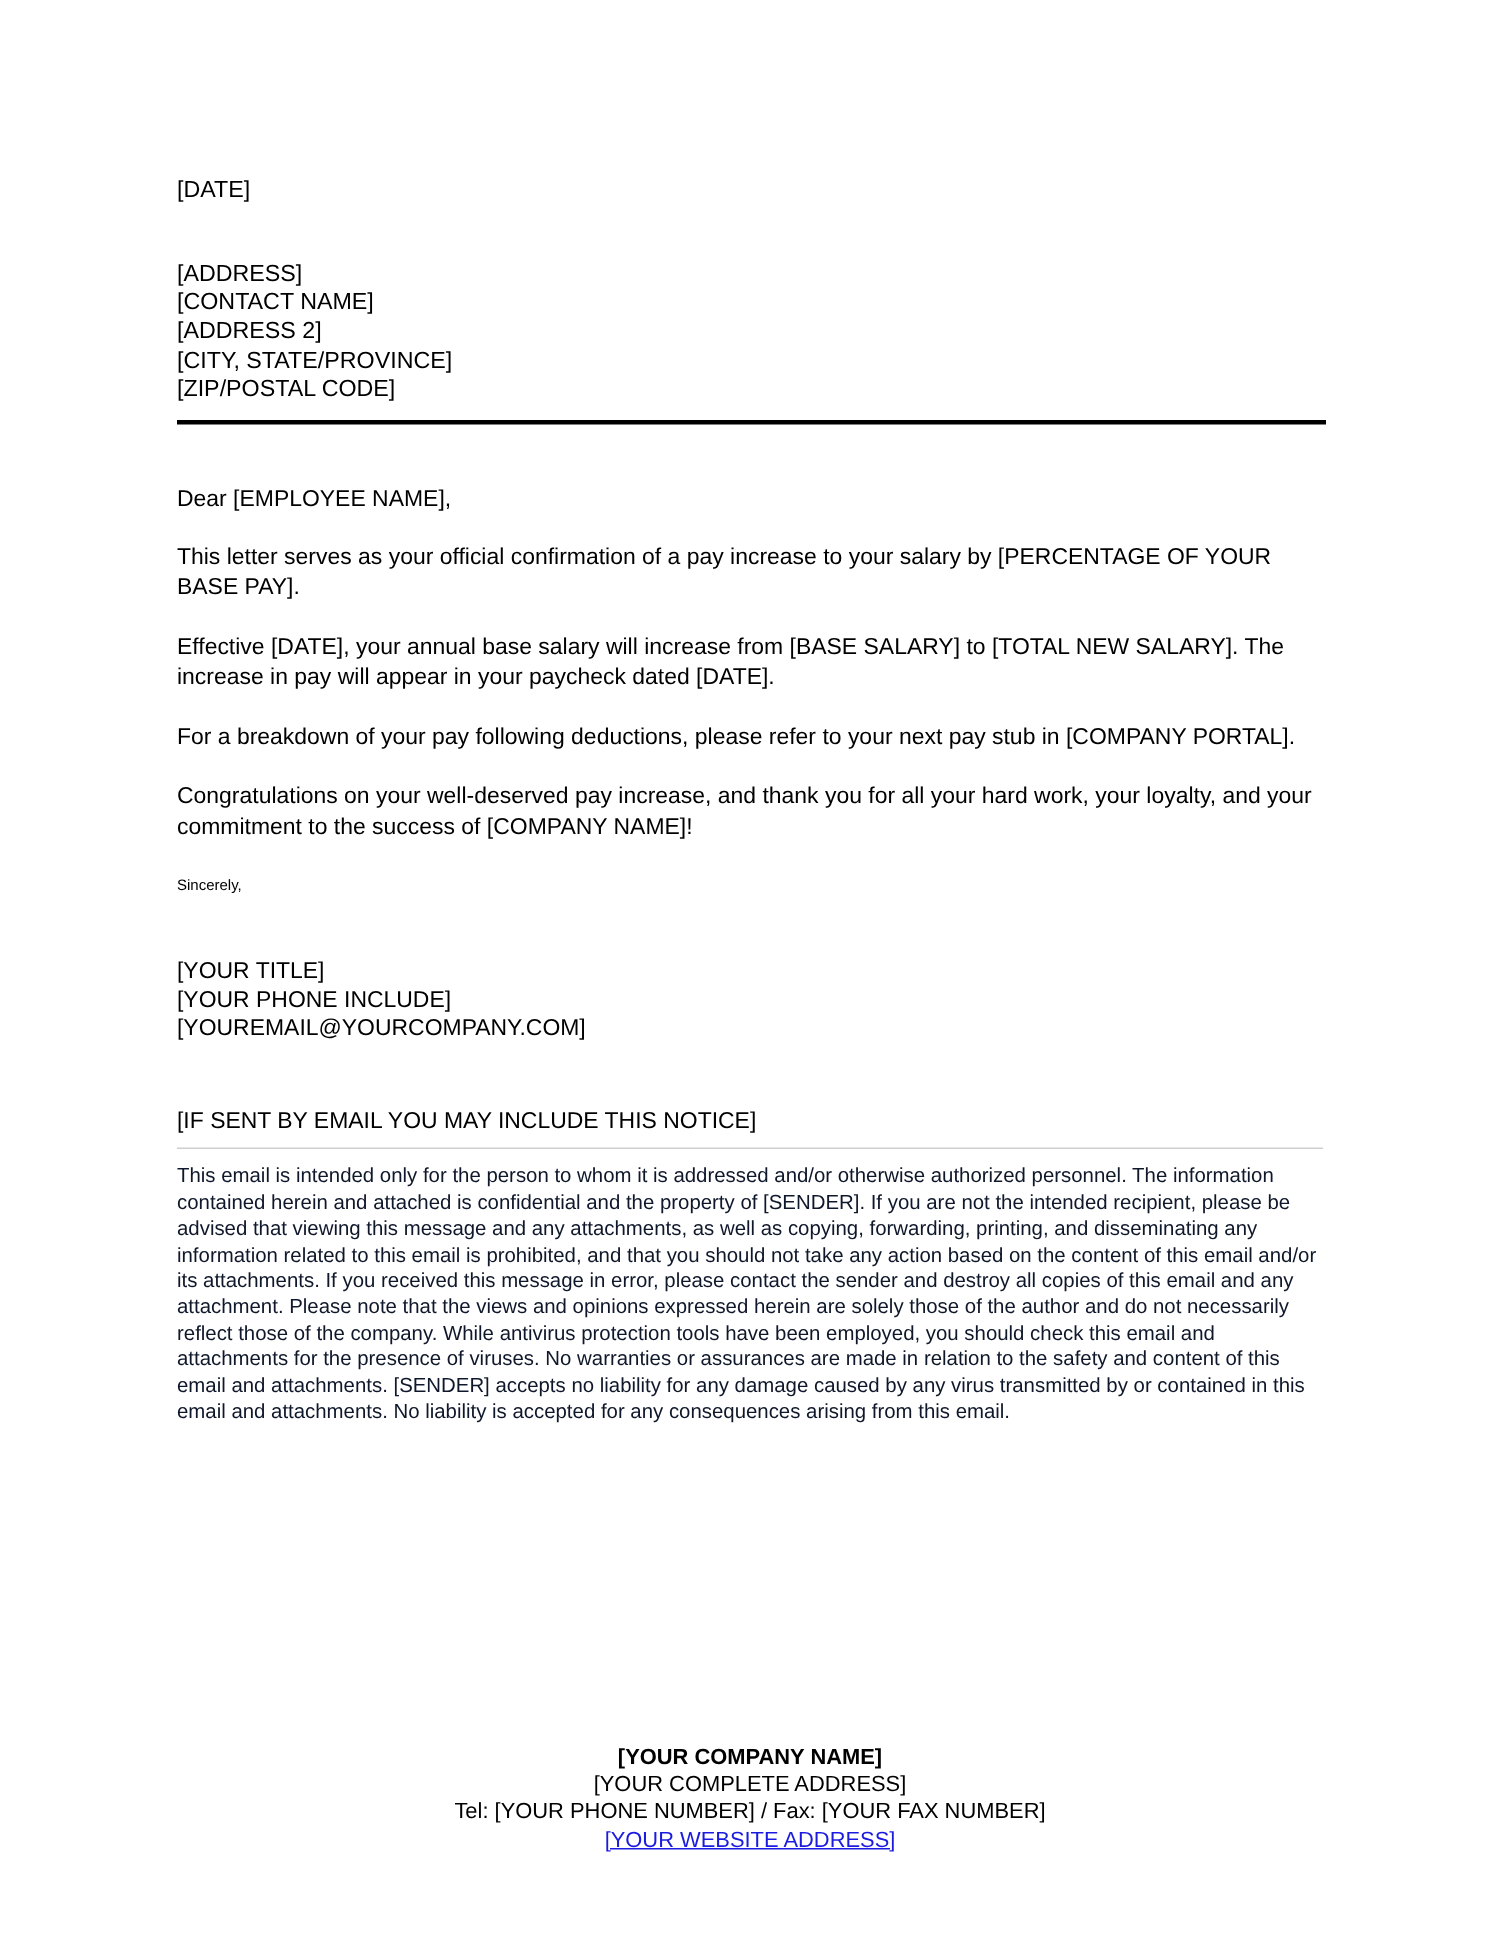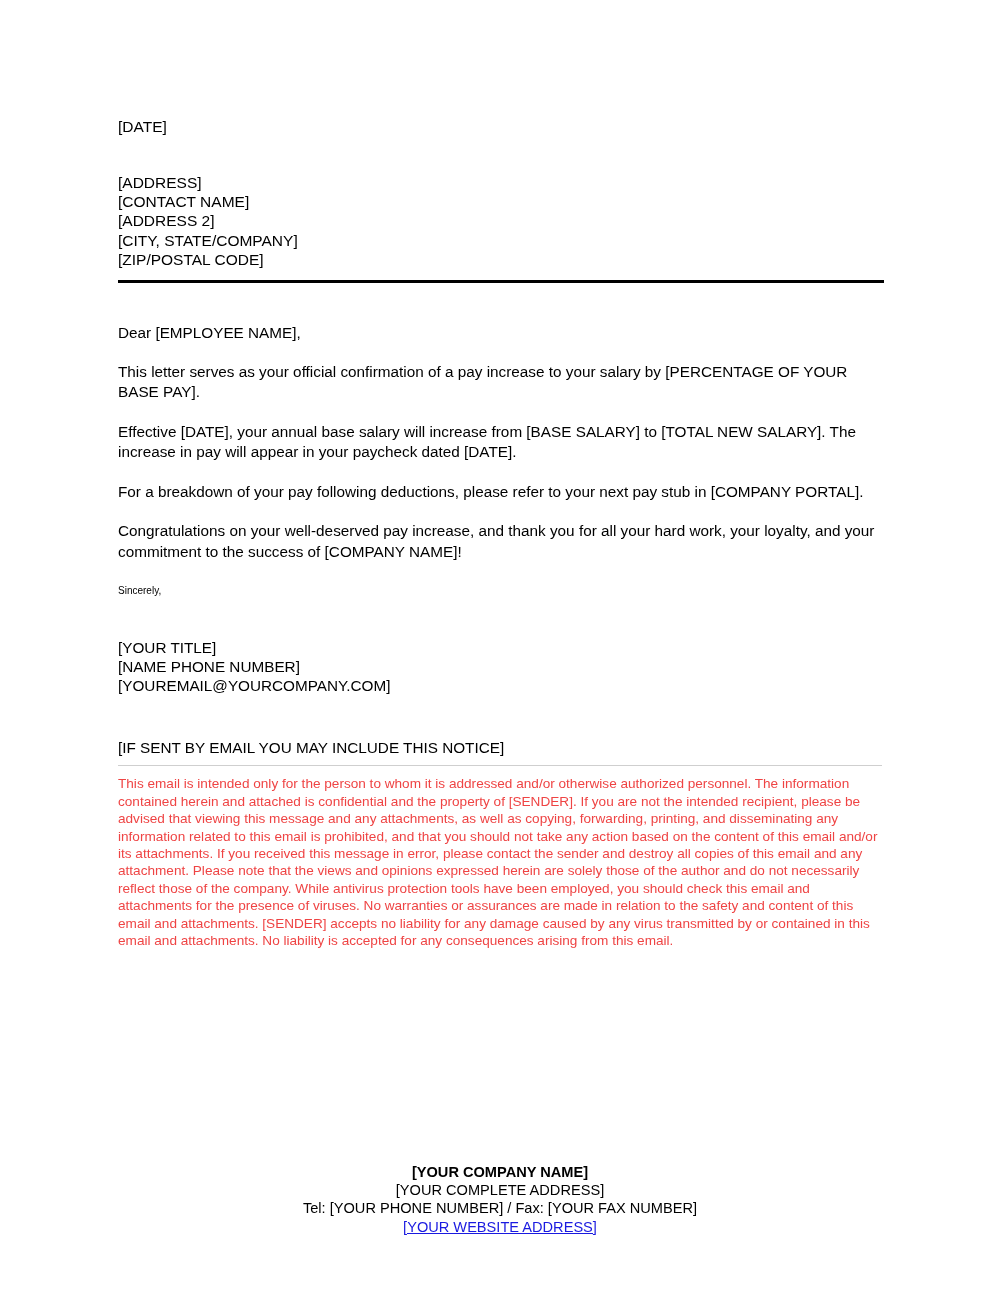--- a/index.html
+++ b/index.html
@@ -87,21 +87,21 @@
   .rule-thin {
     margin-top: 8px;
     width: 764px;
     height: 1px;
     background: #cfcfcf;
   }
   .disclaimer {
     margin-top: 9px;
     font-size: 13.6px;
     line-height: 17.4px;
-    color: #ef4444;
+    color: #0f172a;
     text-align: left;
     width: 766px;
   }
 
   
   .footer {
     position: absolute;
     left: 0;
     top: 1163px;
     width: 1000px;
@@ -123,38 +123,38 @@
 
 <div class="page">
   <div class="content">
 
     <div class="date-line">[DATE]</div>
 
     <div class="address-block">
       <div>[ADDRESS]</div>
       <div>[CONTACT NAME]</div>
       <div>[ADDRESS 2]</div>
-      <div>[CITY, STATE/COMPANY]</div>
+      <div>[CITY, STATE/PROVINCE]</div>
       <div>[ZIP/POSTAL CODE]</div>
     </div>
 
     <div class="rule-thick"></div>
 
     <div class="salutation">Dear [EMPLOYEE NAME],</div>
 
     <div class="body-para">This letter serves as your official confirmation of a pay increase to your salary by [PERCENTAGE OF YOUR BASE PAY].</div>
     <div class="body-para">Effective [DATE], your annual base salary will increase from [BASE SALARY] to [TOTAL NEW SALARY]. The increase in pay will appear in your paycheck dated [DATE].</div>
     <div class="body-para">For a breakdown of your pay following deductions, please refer to your next pay stub in [COMPANY PORTAL].</div>
     <div class="body-para">Congratulations on your well-deserved pay increase, and thank you for all your hard work, your loyalty, and your commitment to the success of [COMPANY NAME]!</div>
 
     <div class="signoff">Sincerely,</div>
 
     <div class="signature-block">
       <div>[YOUR TITLE]</div>
-      <div>[NAME PHONE NUMBER]</div>
+      <div>[YOUR PHONE INCLUDE]</div>
       <div>[YOUREMAIL@YOURCOMPANY.COM]</div>
     </div>
 
     <div class="notice-heading">[IF SENT BY EMAIL YOU MAY INCLUDE THIS NOTICE]</div>
     <div class="rule-thin"></div>
     <div class="disclaimer">This email is intended only for the person to whom it is addressed and/or otherwise authorized personnel. The information contained herein and attached is confidential and the property of [SENDER]. If you are not the intended recipient, please be advised that viewing this message and any attachments, as well as copying, forwarding, printing, and disseminating any information related to this email is prohibited, and that you should not take any action based on the content of this email and/or its attachments. If you received this message in error, please contact the sender and destroy all copies of this email and any attachment. Please note that the views and opinions expressed herein are solely those of the author and do not necessarily reflect those of the company. While antivirus protection tools have been employed, you should check this email and attachments for the presence of viruses. No warranties or assurances are made in relation to the safety and content of this email and attachments. [SENDER] accepts no liability for any damage caused by any virus transmitted by or contained in this email and attachments. No liability is accepted for any consequences arising from this email.</div>
 
   </div>
 
   <div class="footer">

